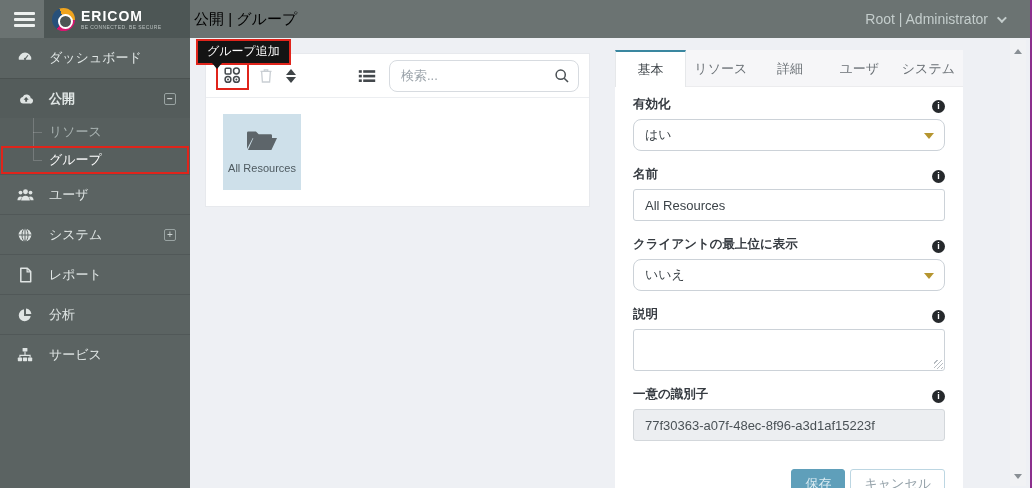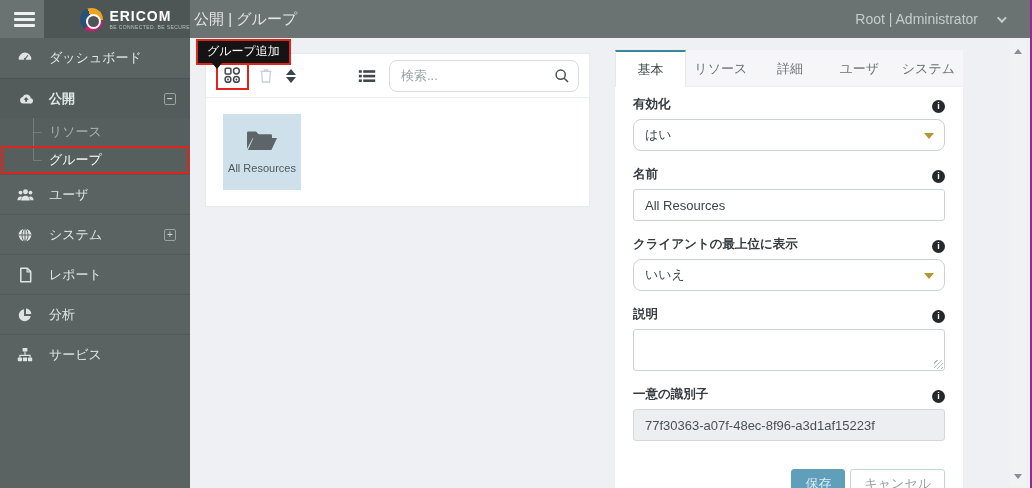--- a/index.html
+++ b/index.html
@@ -4,29 +4,29 @@
 <style>
   * { box-sizing: border-box; margin: 0; padding: 0; }
   html,body { width:1032px; height:488px; }
   body { font-family: "Liberation Sans", sans-serif; }
   .app { position:relative; width:1032px; height:488px; background:#eef0f4; overflow:hidden; }
 
   
   .header { position:absolute; left:0; top:0; width:1032px; height:38px; background:#6b7372; display:flex; align-items:center; z-index:3; }
   .hamburger { width:40px; height:38px; display:flex; flex-direction:column; justify-content:center; align-items:center; gap:3px; cursor:pointer; margin-left:4px; }
   .hamburger i { display:block; width:21px; height:3px; background:#eef1f0; border-radius:1px; }
-  .brand { width:146px; height:38px; background:#4d5655; display:flex; align-items:center; padding-left:8px; gap:6px;justify-content:flex-end; }
+  .brand { width:146px; height:38px; background:#4d5655; display:flex; align-items:center; padding-left:8px; gap:6px; }
   .logo-circle { position:relative; width:23px; height:23px; border-radius:50%;
     background: conic-gradient(from -20deg, #f0a41e 0 115deg, #d8156f 115deg 235deg, #27507a 235deg 360deg); }
   .logo-circle::after { content:""; position:absolute; left:6px; top:6px; width:11px; height:11px; background:#4d5655; border:2px solid #fff; border-radius:50%; }
   .brand-text { display:flex; flex-direction:column; line-height:1; }
   .brand-name { color:#fff; font-weight:bold; font-size:14px; letter-spacing:1px; }
   .brand-tagline { color:#b9c0bf; font-size:5px; margin-top:2px; letter-spacing:.4px; }
-  .page-title { color:#e5e5e5; font-size:15px; margin-left:4px; }
-  .user-menu { margin-left:auto; margin-right:28px; color:#c4cdcc; font-size:14px; display:flex; align-items:center; gap:19px; cursor:pointer; }
+  .page-title { color:#000000; font-size:15px; margin-left:4px; }
+  .user-menu { margin-left:auto; margin-right:28px; color:#c4cdcc; font-size:14px; display:flex; align-items:center; gap:9px; cursor:pointer; }
   .chev { width:7px; height:7px; border-right:2px solid #c4cdcc; border-bottom:2px solid #c4cdcc; transform:rotate(45deg) translateY(-2px); }
 
   
   .sidebar { position:absolute; left:0; top:38px; width:190px; height:450px; background:#5b6362; z-index:2; }
   .nav-item { height:40px; display:flex; align-items:center; padding:0 14px 0 16px; color:#e0e6e5; font-size:13px; border-top:1px solid rgba(0,0,0,.10); cursor:pointer; }
   .nav-item:first-child { border-top:none; }
   .nav-icon { width:18px; margin-right:15px; display:flex; justify-content:center; }
   .nav-label { flex:1; }
   .nav-item.open { background:rgba(0,0,0,.07);font-weight:bold; }
   .expander { width:12px; height:12px; border:1px solid #99a3a2; border-radius:2px; color:#ccd3d2; font-size:10px; line-height:10px; text-align:center; }

